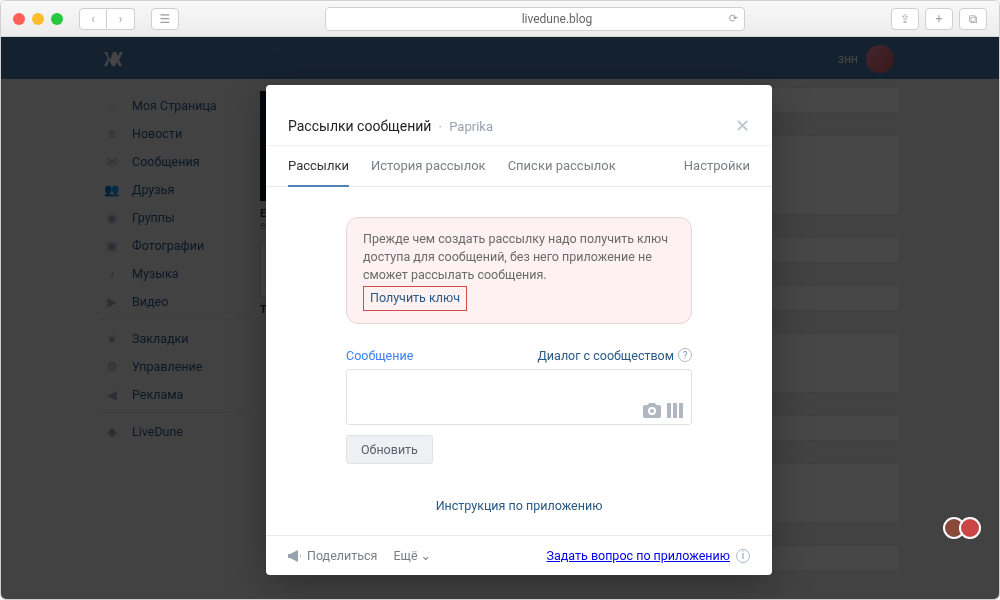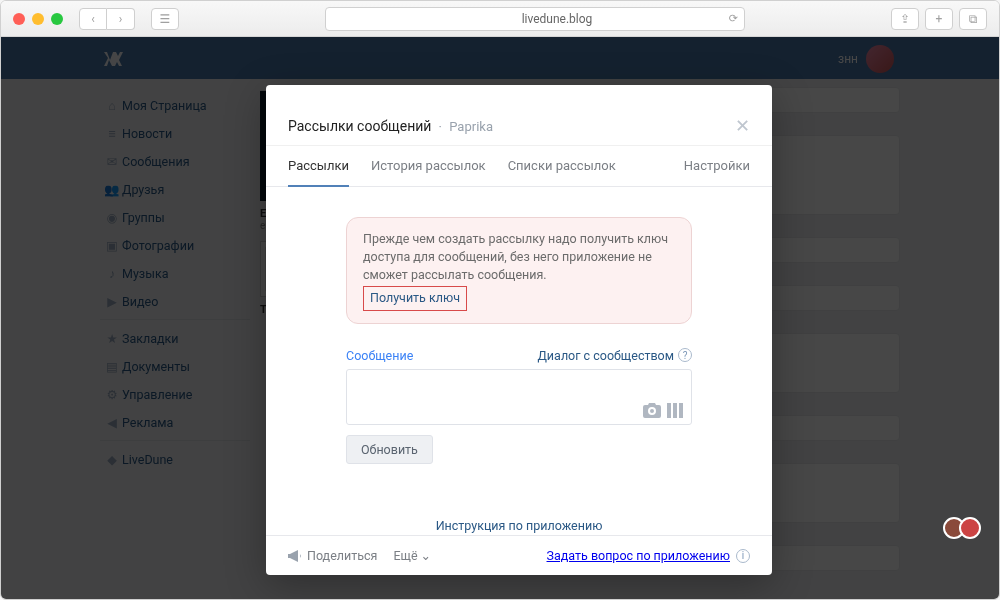--- a/index.html
+++ b/index.html
@@ -40,21 +40,21 @@
 
   
   .page{position:absolute;inset:0;background:var(--bg);}
   .vk-header{height:42px;background:var(--vk);}
   .vk-wrap{width:800px;margin:0 auto;display:flex;align-items:center;height:42px;position:relative;}
   .vk-logo{color:#fff;font-weight:bold;font-size:20px;margin-left:2px;}
   .vk-user{position:absolute;right:6px;top:8px;display:flex;align-items:center;gap:8px;color:#fff;font-size:12px;}
   .vk-avatar{width:28px;height:28px;border-radius:50%;background:linear-gradient(135deg,#e8a 0%,#c55 100%);}
   .vk-body{width:800px;margin:8px auto 0;display:flex;gap:10px;}
   .vk-side{width:150px;padding-top:4px;}
-  .vk-side-item{font-size:12.5px;color:var(--link);padding:6px 4px;display:flex;align-items:center;gap:2px;}
+  .vk-side-item{font-size:12.5px;color:var(--link);padding:6px 4px;display:flex;align-items:center;gap:12px;}
   .vk-side-item .ic{width:16px;height:16px;display:inline-flex;align-items:center;justify-content:center;color:#99a8bd;}
   .vk-side-item.sep{border-top:1px solid #dcdde0;margin-top:4px;padding-top:10px;}
   .vk-main{flex:1;}
   .vk-card{background:#fff;border:1px solid #e4e5e9;border-radius:4px;padding:10px;margin-bottom:12px;font-size:12px;color:#555;}
   .vk-card.small{height:26px;}
   .vk-right{width:200px;display:flex;flex-direction:column;gap:10px;}
   .ad{width:130px;height:110px;background:#0c1a2a;color:#fff;font-size:14px;font-weight:bold;padding:10px;display:flex;flex-direction:column;justify-content:flex-end;line-height:1.15;margin-top:4px;}
   .ad-title{font-size:11px;color:#333;margin-top:6px;font-weight:bold;}
   .ad-sub{font-size:10px;color:#888;}
   .ad2{width:130px;border:1px solid #d0d0d0;background:#fff;margin-top:10px;padding:4px;font-size:10px;display:flex;gap:4px;}
@@ -86,21 +86,21 @@
   .qmark{width:14px;height:14px;border:1px solid #a9b9cc;border-radius:50%;display:inline-flex;align-items:center;justify-content:center;font-size:10px;color:#7d98b8;}
 
   .msgbox{margin-top:6px;border:1px solid #dfe2e8;border-radius:3px;height:56px;position:relative;}
   .msgbox .attach{position:absolute;right:8px;bottom:6px;display:flex;gap:6px;color:#b0b7c1;font-size:16px;}
 
   .below{display:flex;justify-content:space-between;align-items:flex-start;margin-top:10px;gap:16px;}
   .below .txt{font-size:12px;color:#7b7f85;line-height:1.4;flex:1;}
   .below .txt a{color:var(--link);text-decoration:none;}
   .btn-upd{background:#eef0f3;border:1px solid #dfe2e8;border-radius:3px;padding:6px 14px;font-size:12.5px;color:#5a6470;cursor:pointer;}
 
-  .instruction{text-align:center;margin-top:54px;font-size:12.5px;}
+  .instruction{text-align:center;margin-top:34px;font-size:12.5px;}
   .instruction a{color:var(--link);text-decoration:none;}
 
   .modal-foot{border-top:1px solid var(--border);padding:12px 22px;display:flex;align-items:center;font-size:12.5px;}
   .foot-left{display:flex;align-items:center;gap:16px;color:var(--muted);}
   .foot-left .share{color:var(--muted);display:flex;align-items:center;gap:5px;}
   .foot-left .more{color:var(--muted);display:flex;align-items:center;gap:3px;}
   .foot-right{margin-left:auto;display:flex;align-items:center;gap:6px;color:var(--link);}
   .info{width:14px;height:14px;border:1px solid #a9b9cc;border-radius:50%;display:inline-flex;align-items:center;justify-content:center;font-size:10px;color:#7d98b8;}
 
   svg{display:block;}
@@ -178,24 +178,20 @@
               <span class="ic">♪</span>
               <span>Музыка</span>
             </div>
             <div class="vk-side-item">
               <span class="ic">▶</span>
               <span>Видео</span>
             </div>
             <div class="vk-side-item sep">
               <span class="ic">★</span>
               <span>Закладки</span>
-            </div>
-            <div class="vk-side-item">
-              <span class="ic">▤</span>
-              <span>Документы</span>
             </div>
             <div class="vk-side-item">
               <span class="ic">⚙</span>
               <span>Управление</span>
             </div>
             <div class="vk-side-item">
               <span class="ic">◀</span>
               <span>Реклама</span>
             </div>
             <div class="vk-side-item sep">

